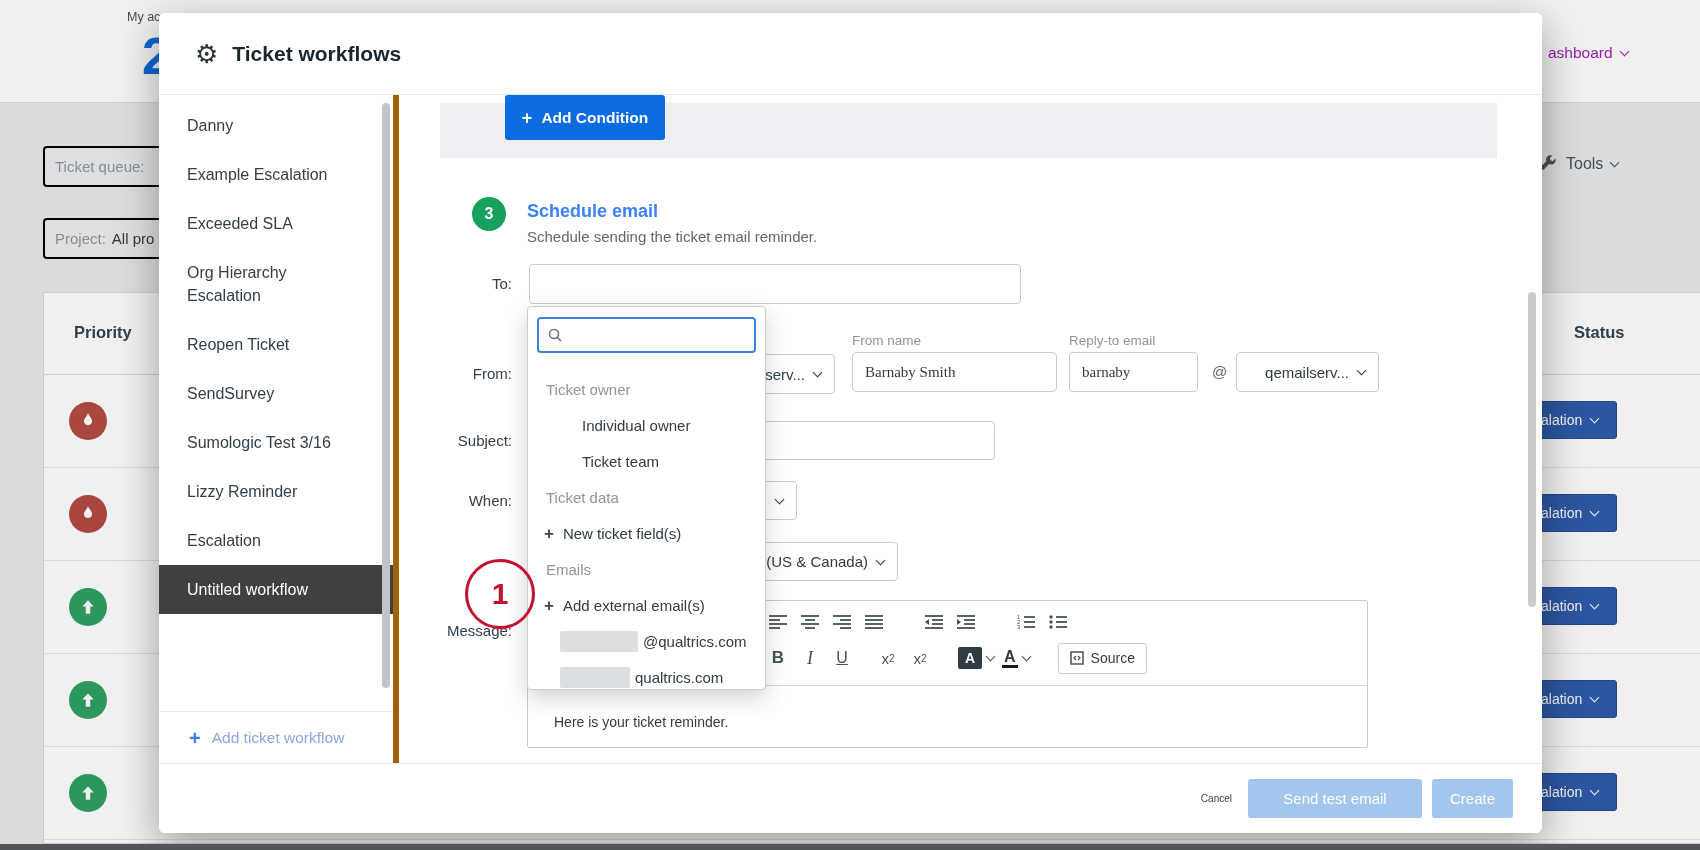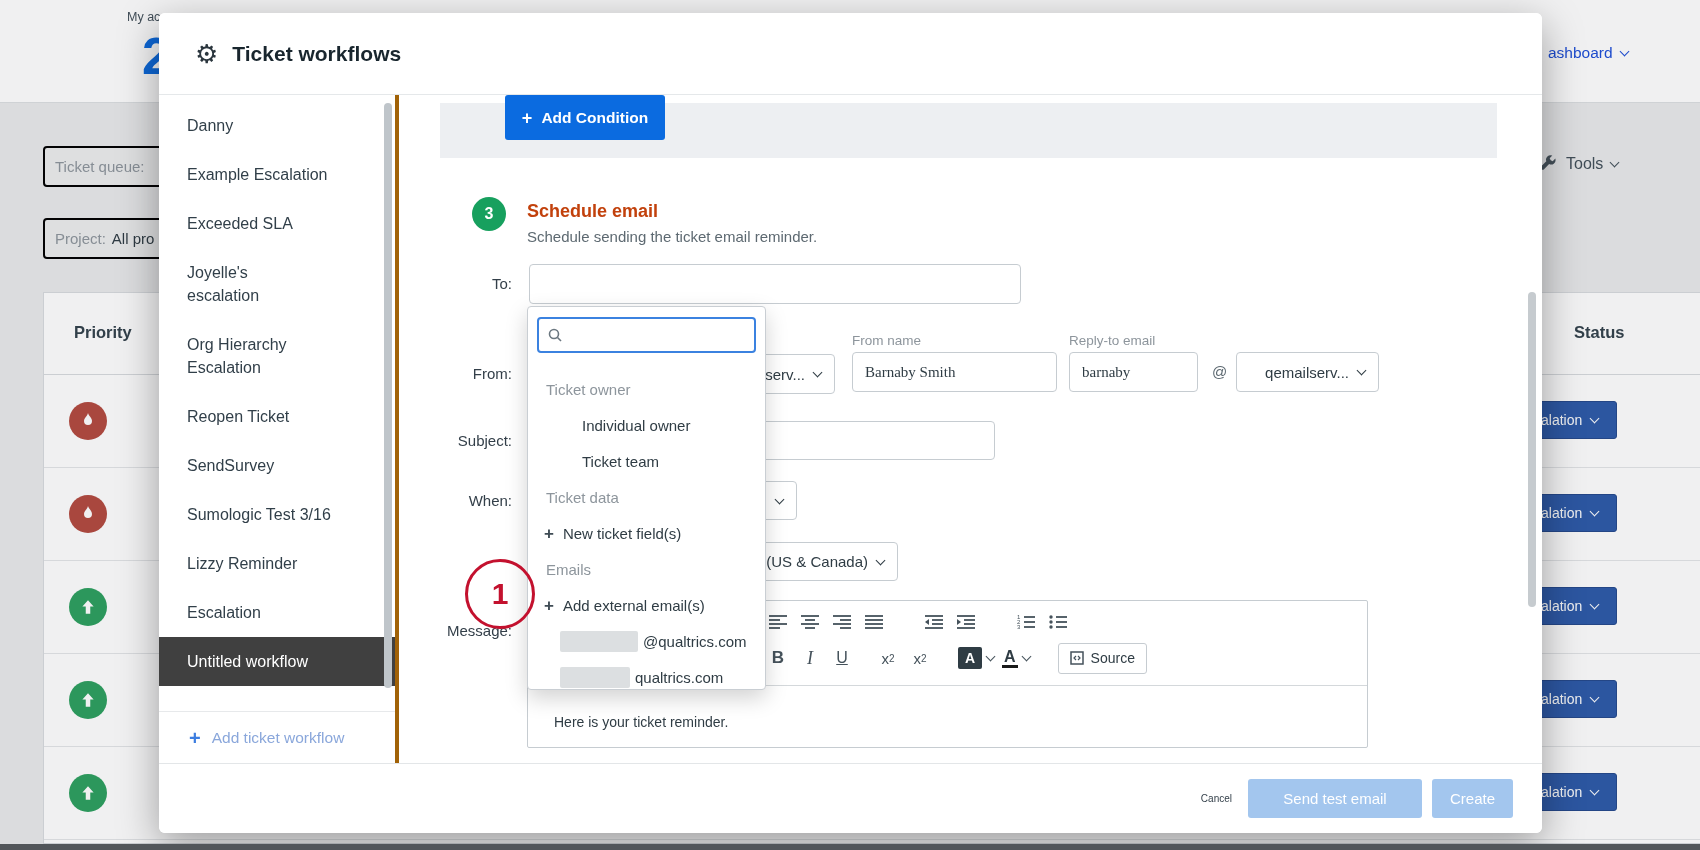--- a/index.html
+++ b/index.html
@@ -5,21 +5,21 @@
 *{margin:0;padding:0;box-sizing:border-box}
 html,body{width:1700px;height:850px;overflow:hidden}
 body{font-family:"Liberation Sans","DejaVu Sans",sans-serif;background:#e9eaeb;color:#333f49}
 .stage{position:relative;width:1700px;height:850px;overflow:hidden}
 .abs{position:absolute}
 
 
 .topbar{left:0;top:0;width:1700px;height:103px;background:#fff;border-bottom:1px solid #dcdfe1}
 .acct-text{left:127px;top:10px;font-size:12.5px;color:#42505a;white-space:nowrap}
 .big-num{left:142px;top:26px;font-size:52px;font-weight:600;color:#0b6be0}
-.dash-link{left:1548px;top:44px;font-size:15.5px;color:#1d4ed8;display:flex;align-items:center;gap:8px;white-space:nowrap}
+.dash-link{left:1548px;top:44px;font-size:15.5px;color:#a21caf;display:flex;align-items:center;gap:8px;white-space:nowrap}
 .filter-box{left:43px;width:223px;height:41px;border:2px solid #000000;border-radius:4px;background:#eceded;display:flex;align-items:center;padding:0 10px;font-size:15px;gap:6px;overflow:hidden;white-space:nowrap}
 .filter-label{color:#8d959c}
 .filter-value{color:#2f3c44}
 .tools{left:1540px;top:155px;display:flex;align-items:center;gap:8px;font-size:16px;color:#42505a;font-weight:400}
 .table{left:43px;top:292px;width:1657px;height:552px;background:#fff;border:1px solid #d8dbde;border-right:none}
 .t-head{position:relative;height:82px;border-bottom:1px solid #d8dbde}
 .t-head .h-priority{position:absolute;left:30px;top:30px;font-size:16.5px;font-weight:700;color:#33424c}
 .t-head .h-status{position:absolute;left:1530px;top:30px;font-size:16.5px;font-weight:700;color:#33424c}
 .t-row{height:93px;border-bottom:1px solid #e4e6e8;display:flex;align-items:center;padding-left:25px}
 .pr-icon{width:38px;height:38px;border-radius:50%;display:flex;align-items:center;justify-content:center}
@@ -31,33 +31,33 @@
 
 
 .chev{display:inline-block;width:7px;height:7px;border-right:1.7px solid currentColor;border-bottom:1.7px solid currentColor;transform:rotate(45deg);flex:0 0 auto;margin-top:-3px}
 .plus{font-weight:700;font-size:18px;line-height:1}
 
 
 .modal{left:159px;top:13px;width:1383px;height:820px;background:#fff;border-radius:6px;box-shadow:0 12px 40px rgba(0,0,0,.35);z-index:10;overflow:hidden}
 .m-header{position:absolute;left:0;top:0;width:1383px;height:82px;display:flex;align-items:center;padding-left:36px;gap:14px;border-bottom:1px solid #e5e8ea;background:#fff}
 .gear{font-size:26px;color:#2b363e;line-height:1}
 .m-title{font-size:21px;font-weight:600;color:#19262e}
-.sidebar{position:absolute;left:0;top:82px;width:240px;height:668px;border-right:4px solid #a16207;background:#fff}
+.sidebar{position:absolute;left:0;top:82px;width:240px;height:668px;border-right:6px solid #a16207;background:#fff}
 .sb-list{padding-top:6px}
 .sb-item{padding:13px 12px 13px 28px;font-size:16px;color:#313f49;line-height:23px;white-space:pre-line;cursor:pointer}
 .sb-item.selected{background:#404040;color:#fff}
 .sb-scroll{position:absolute;right:3px;top:8px;width:8px;height:585px;background:#bfc5ca;border-radius:4px}
 .sb-add{position:absolute;left:0;bottom:0;width:100%;height:52px;border-top:1px solid #e7e9eb;display:flex;align-items:center;gap:11px;padding-left:30px;cursor:pointer}
 .sb-add .plus{color:#3c7de0;font-size:20px}
 .sb-add span.lbl{color:#8aa7db;font-size:15.5px}
 
 .gray-panel{left:281px;top:90px;width:1057px;height:55px;background:#edeff2}
 .add-cond{left:346px;top:82px;width:160px;height:45px;background:#0b6be0;border-radius:3px;color:#fff;font-size:15.5px;font-weight:600;display:flex;align-items:center;justify-content:center;gap:9px;cursor:pointer}
 .step-circle{left:313px;top:184px;width:34px;height:34px;border-radius:50%;background:#17a05e;color:#fff;font-weight:700;font-size:16px;display:flex;align-items:center;justify-content:center}
-.step-title{left:368px;top:188px;font-size:18px;font-weight:600;color:#c2410c}
+.step-title{left:368px;top:188px;font-size:18px;font-weight:600;color:#3b82f6}
 .step-sub{left:368px;top:215px;font-size:15px;color:#5d6971}
 .f-label{font-size:15px;color:#333f49;text-align:right}
 .field{border:1px solid #c6ccd1;border-radius:4px;background:#fff}
 input.txt{border:none;outline:none;font-family:Liberation Serif, serif;font-size:15px;color:#2f3c44;width:100%;height:100%;background:transparent;padding:0 12px}
 .select{display:flex;align-items:center;justify-content:flex-end;gap:9px;padding-right:13px;font-size:15px;color:#2f3c44;cursor:pointer}
 .mini-label{font-size:13.5px;color:#8d959c}
 
 
 .editor{left:368px;top:587px;width:841px;height:148px;border:1px solid #c6ccd1;border-radius:2px;background:#fff}
 .ed-toolbar{height:85px;border-bottom:1px solid #d4d8db;padding-left:238px}
@@ -201,22 +201,20 @@
     <div class="m-header">
       <span class="gear">⚙</span>
       <span class="m-title">Ticket workflows</span>
     </div>
 
     <div class="sidebar">
       <div class="sb-list">
         <div class="sb-item">Danny</div>
         <div class="sb-item">Example Escalation</div>
         <div class="sb-item">Exceeded SLA</div>
-        <div class="sb-item">Joyelle's
-escalation</div>
         <div class="sb-item">Org Hierarchy
 Escalation</div>
         <div class="sb-item">Reopen Ticket</div>
         <div class="sb-item">SendSurvey</div>
         <div class="sb-item">Sumologic Test 3/16</div>
         <div class="sb-item">Lizzy Reminder</div>
         <div class="sb-item">Escalation</div>
         <div class="sb-item selected">Untitled workflow</div>
       </div>
       <div class="sb-scroll"></div>

